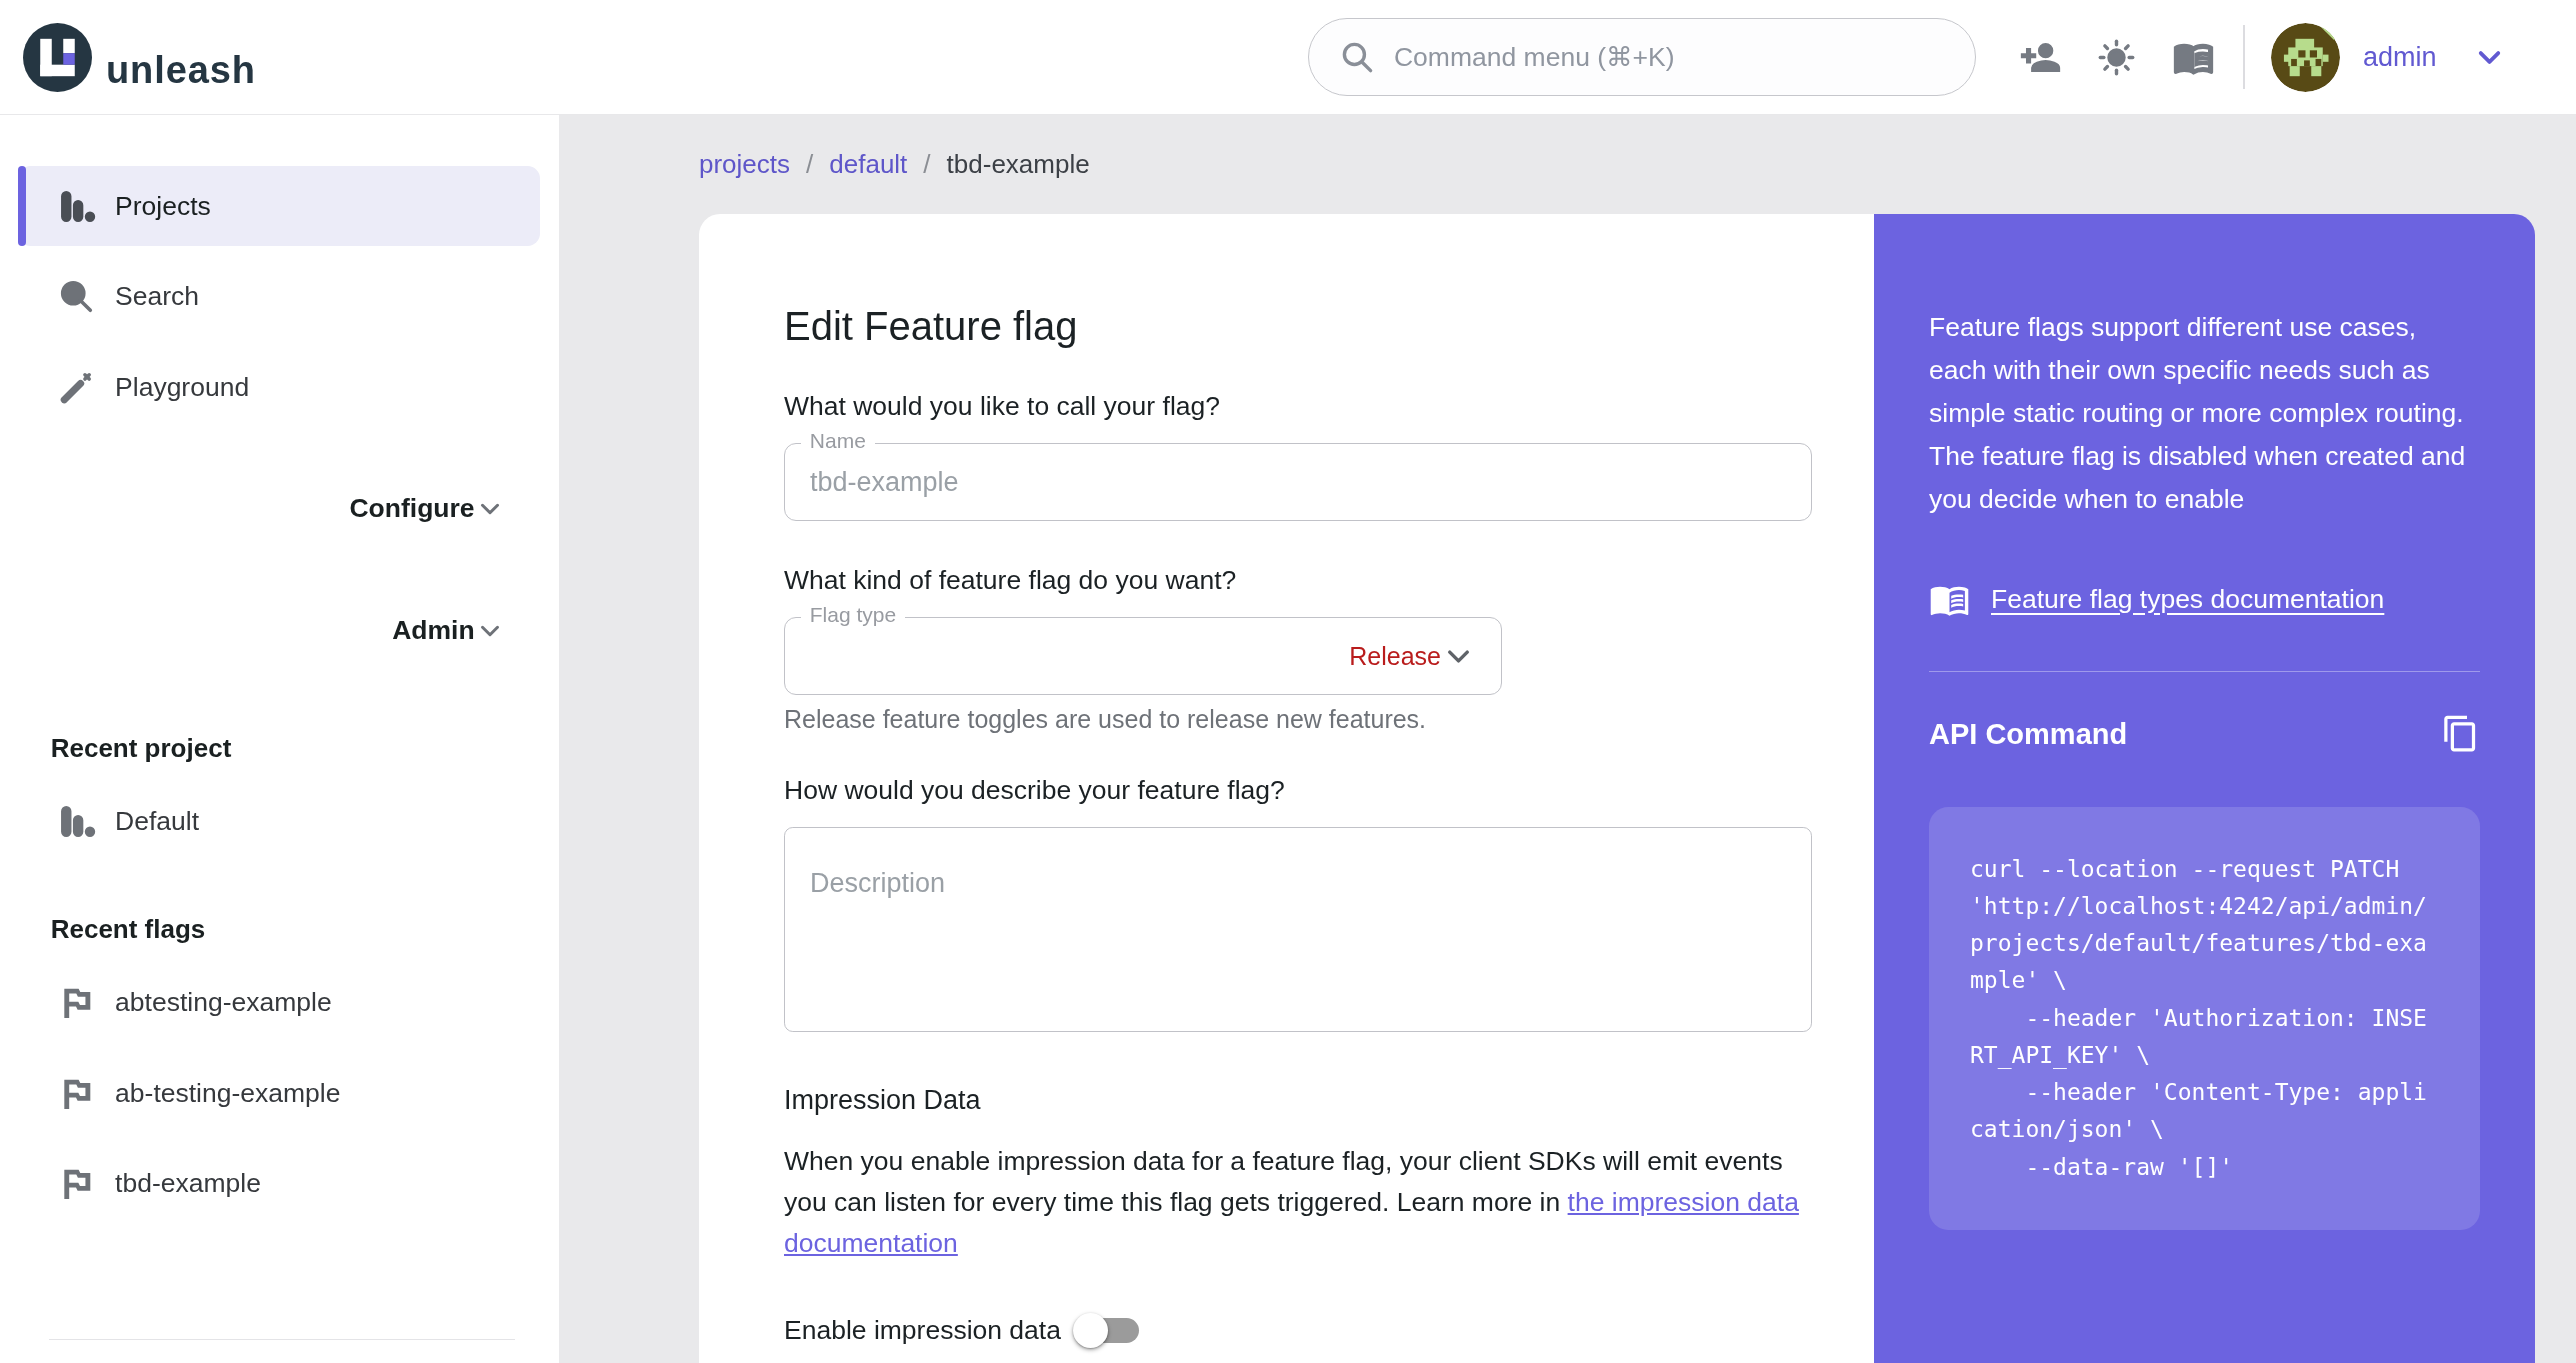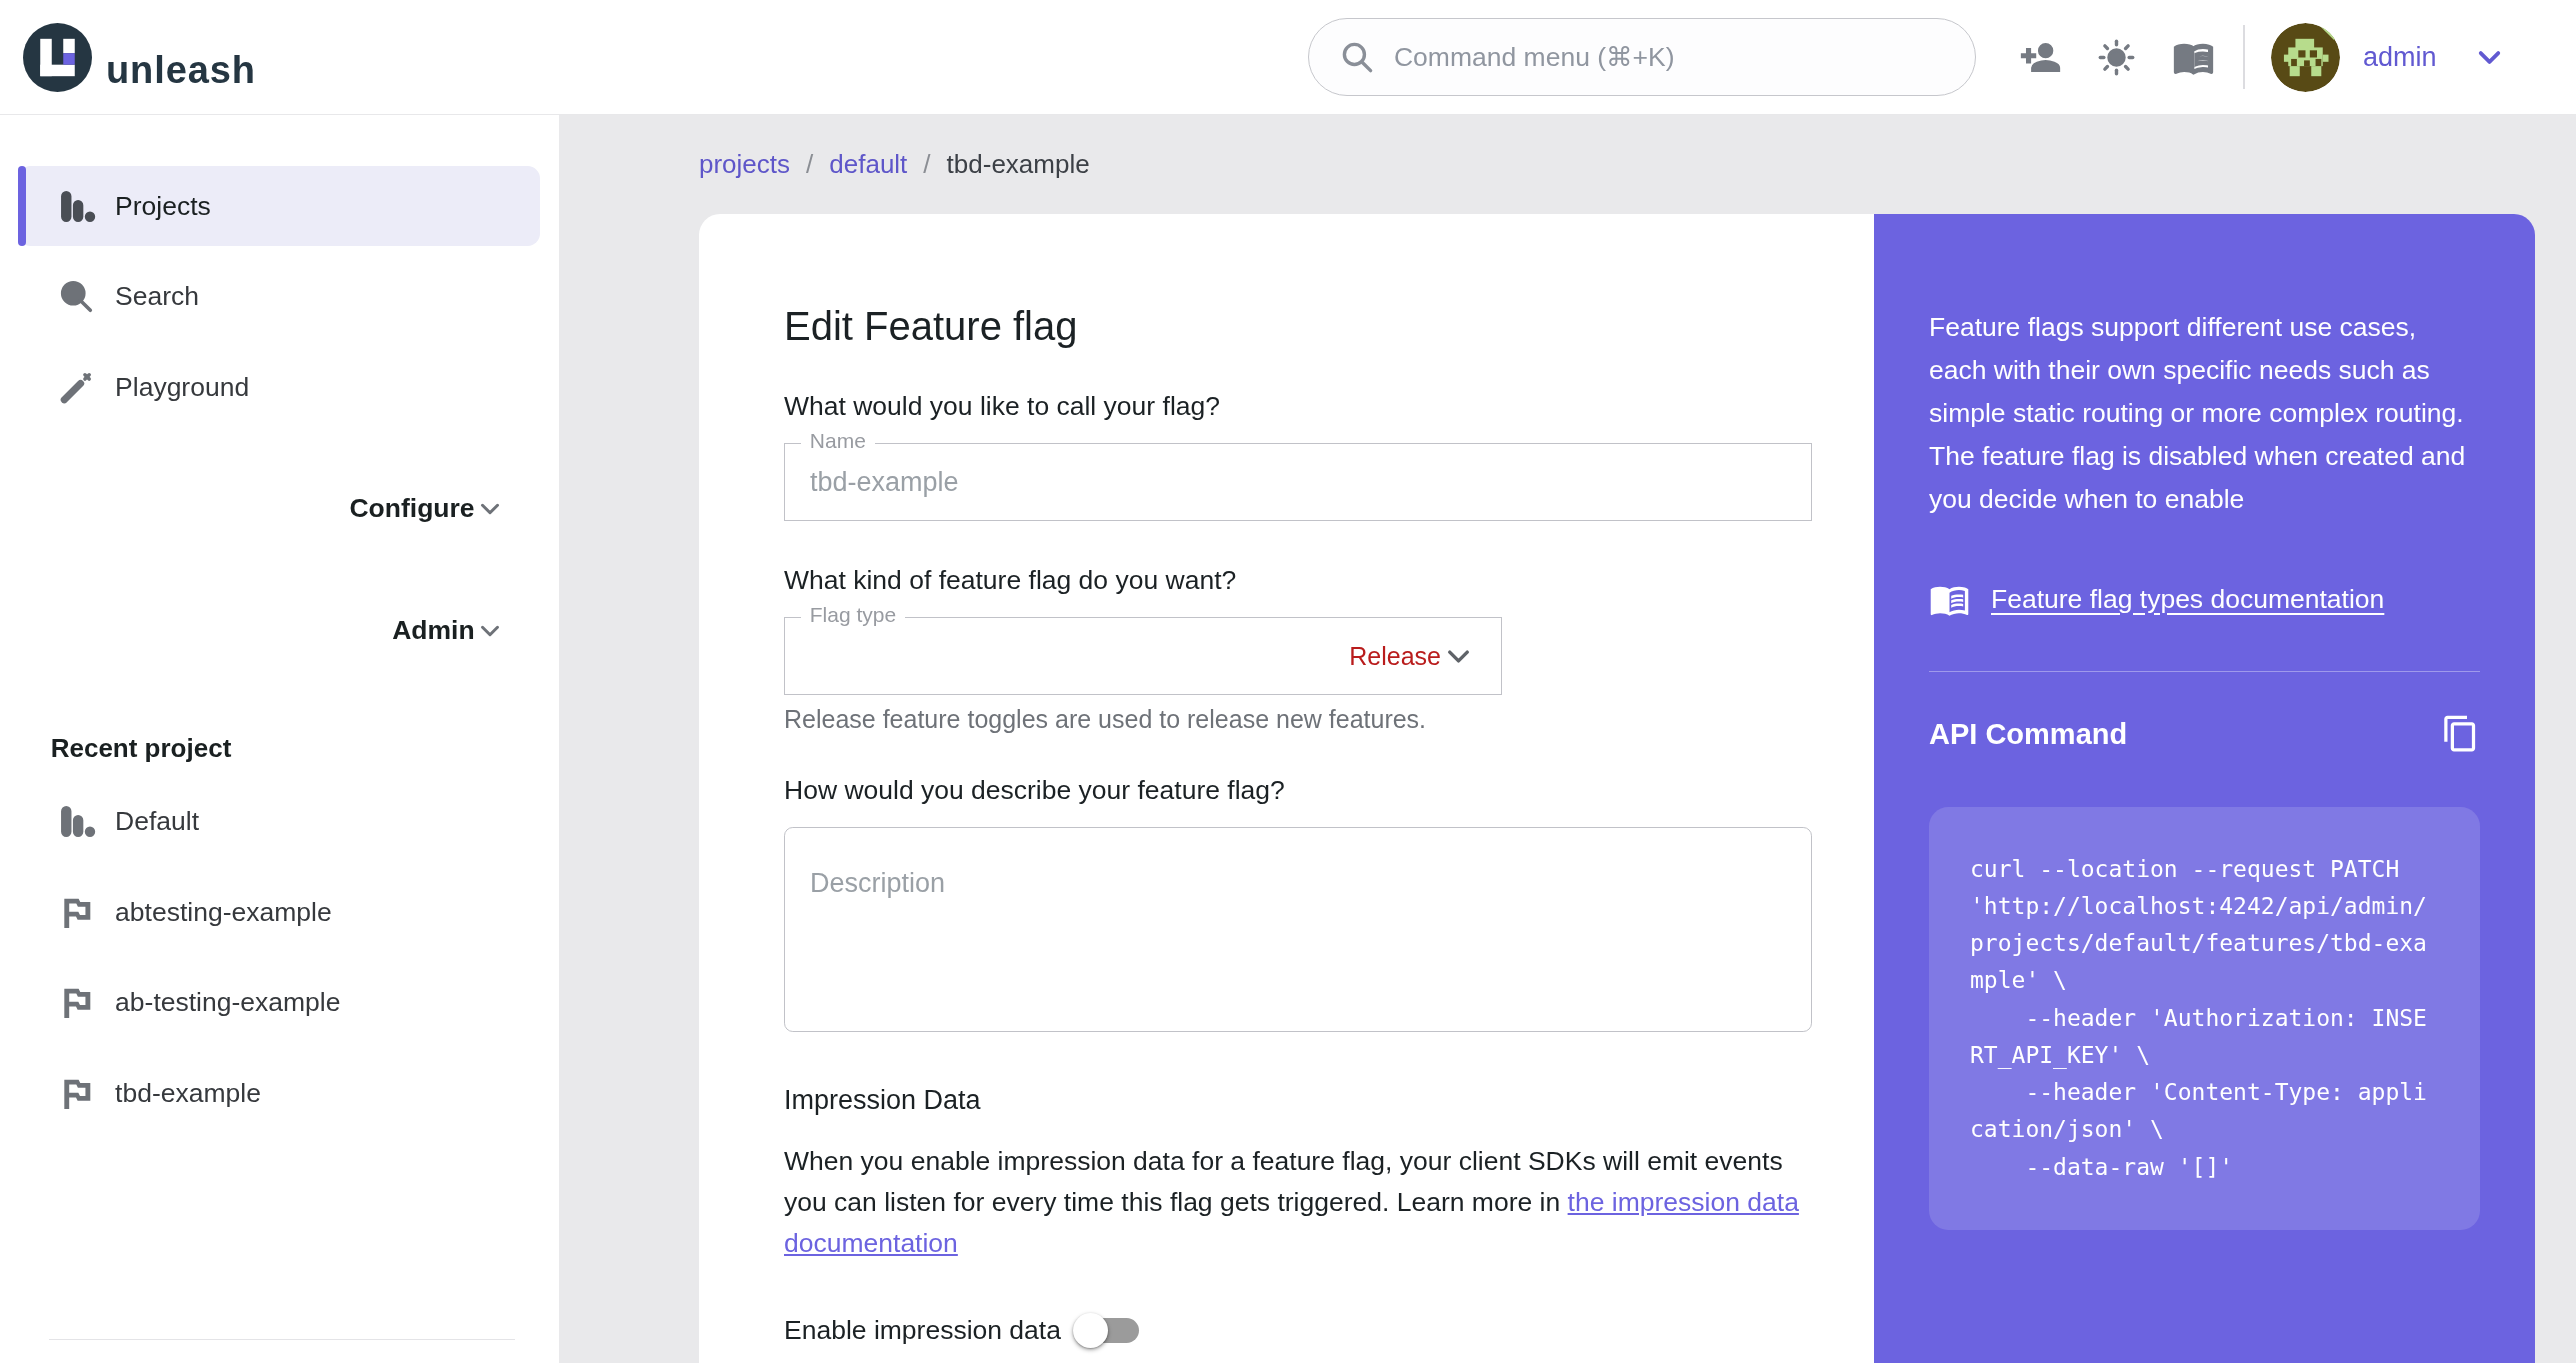--- a/index.html
+++ b/index.html
@@ -79,21 +79,21 @@
   .crumb-current { color: #3c4046; }
 
   .card-row { flex: 1; display: flex; min-height: 0; }
   .form-card {
     flex: 1; background: #fff; border-radius: 21px 0 0 0;
     padding: 90px 62px 35px 85px; min-width: 0;
   }
   .form-card h1 { font-size: 40px; font-weight: 500; color: #1b2124; margin-bottom: 42px; }
   .question { font-size: 26.5px; color: #1b2124; margin-bottom: 21px; }
   .outlined {
-    position: relative; border: 1.8px solid #c1c2c8; border-radius: 0; height: 78px;
+    position: relative; border: 1.8px solid #c1c2c8; border-radius: 12px; height: 78px;
     display: flex; align-items: center; padding: 0 25px; margin-bottom: 44px; background: #fff;
   }
   .outlined .float-label {
     position: absolute; top: -15px; left: 16px; background: #fff; padding: 0 8.8px;
     font-size: 21px; color: #989ba1;
   }
   .outlined input {
     width: 100%; border: none; outline: none; font-size: 27px; color: #9aa0a6;
     font-family: "Liberation Sans", sans-serif; background: transparent;
   }
@@ -262,20 +262,21 @@
       <div class="side-section-title s1">Recent project</div>
       <div class="side-item">
         <svg viewBox="0 0 24 24" stroke="none">
           <rect x="3" y="3" width="5.4" height="18" rx="2.7"></rect>
           <rect x="10.3" y="8.5" width="5.4" height="12.5" rx="2.7"></rect>
           <rect x="17.6" y="15.6" width="5.4" height="5.4" rx="2.7"></rect>
         </svg>
         <span>Default</span>
       </div>
 
+      <div class="side-section-title s2">Recent flags</div>
       <div class="side-item">
         <svg viewBox="0 0 24 24" stroke="none">
           <path d="M14 6l-1-2H5v17h2v-7h5l1 2h7V6h-6zm4 8h-4.17l-1-2H7V6h5.17l1 2H18v6z"></path>
         </svg>
         <span>abtesting-example</span>
       </div>
       <div class="side-item">
         <svg viewBox="0 0 24 24" stroke="none">
           <path d="M14 6l-1-2H5v17h2v-7h5l1 2h7V6h-6zm4 8h-4.17l-1-2H7V6h5.17l1 2H18v6z"></path>
         </svg>

